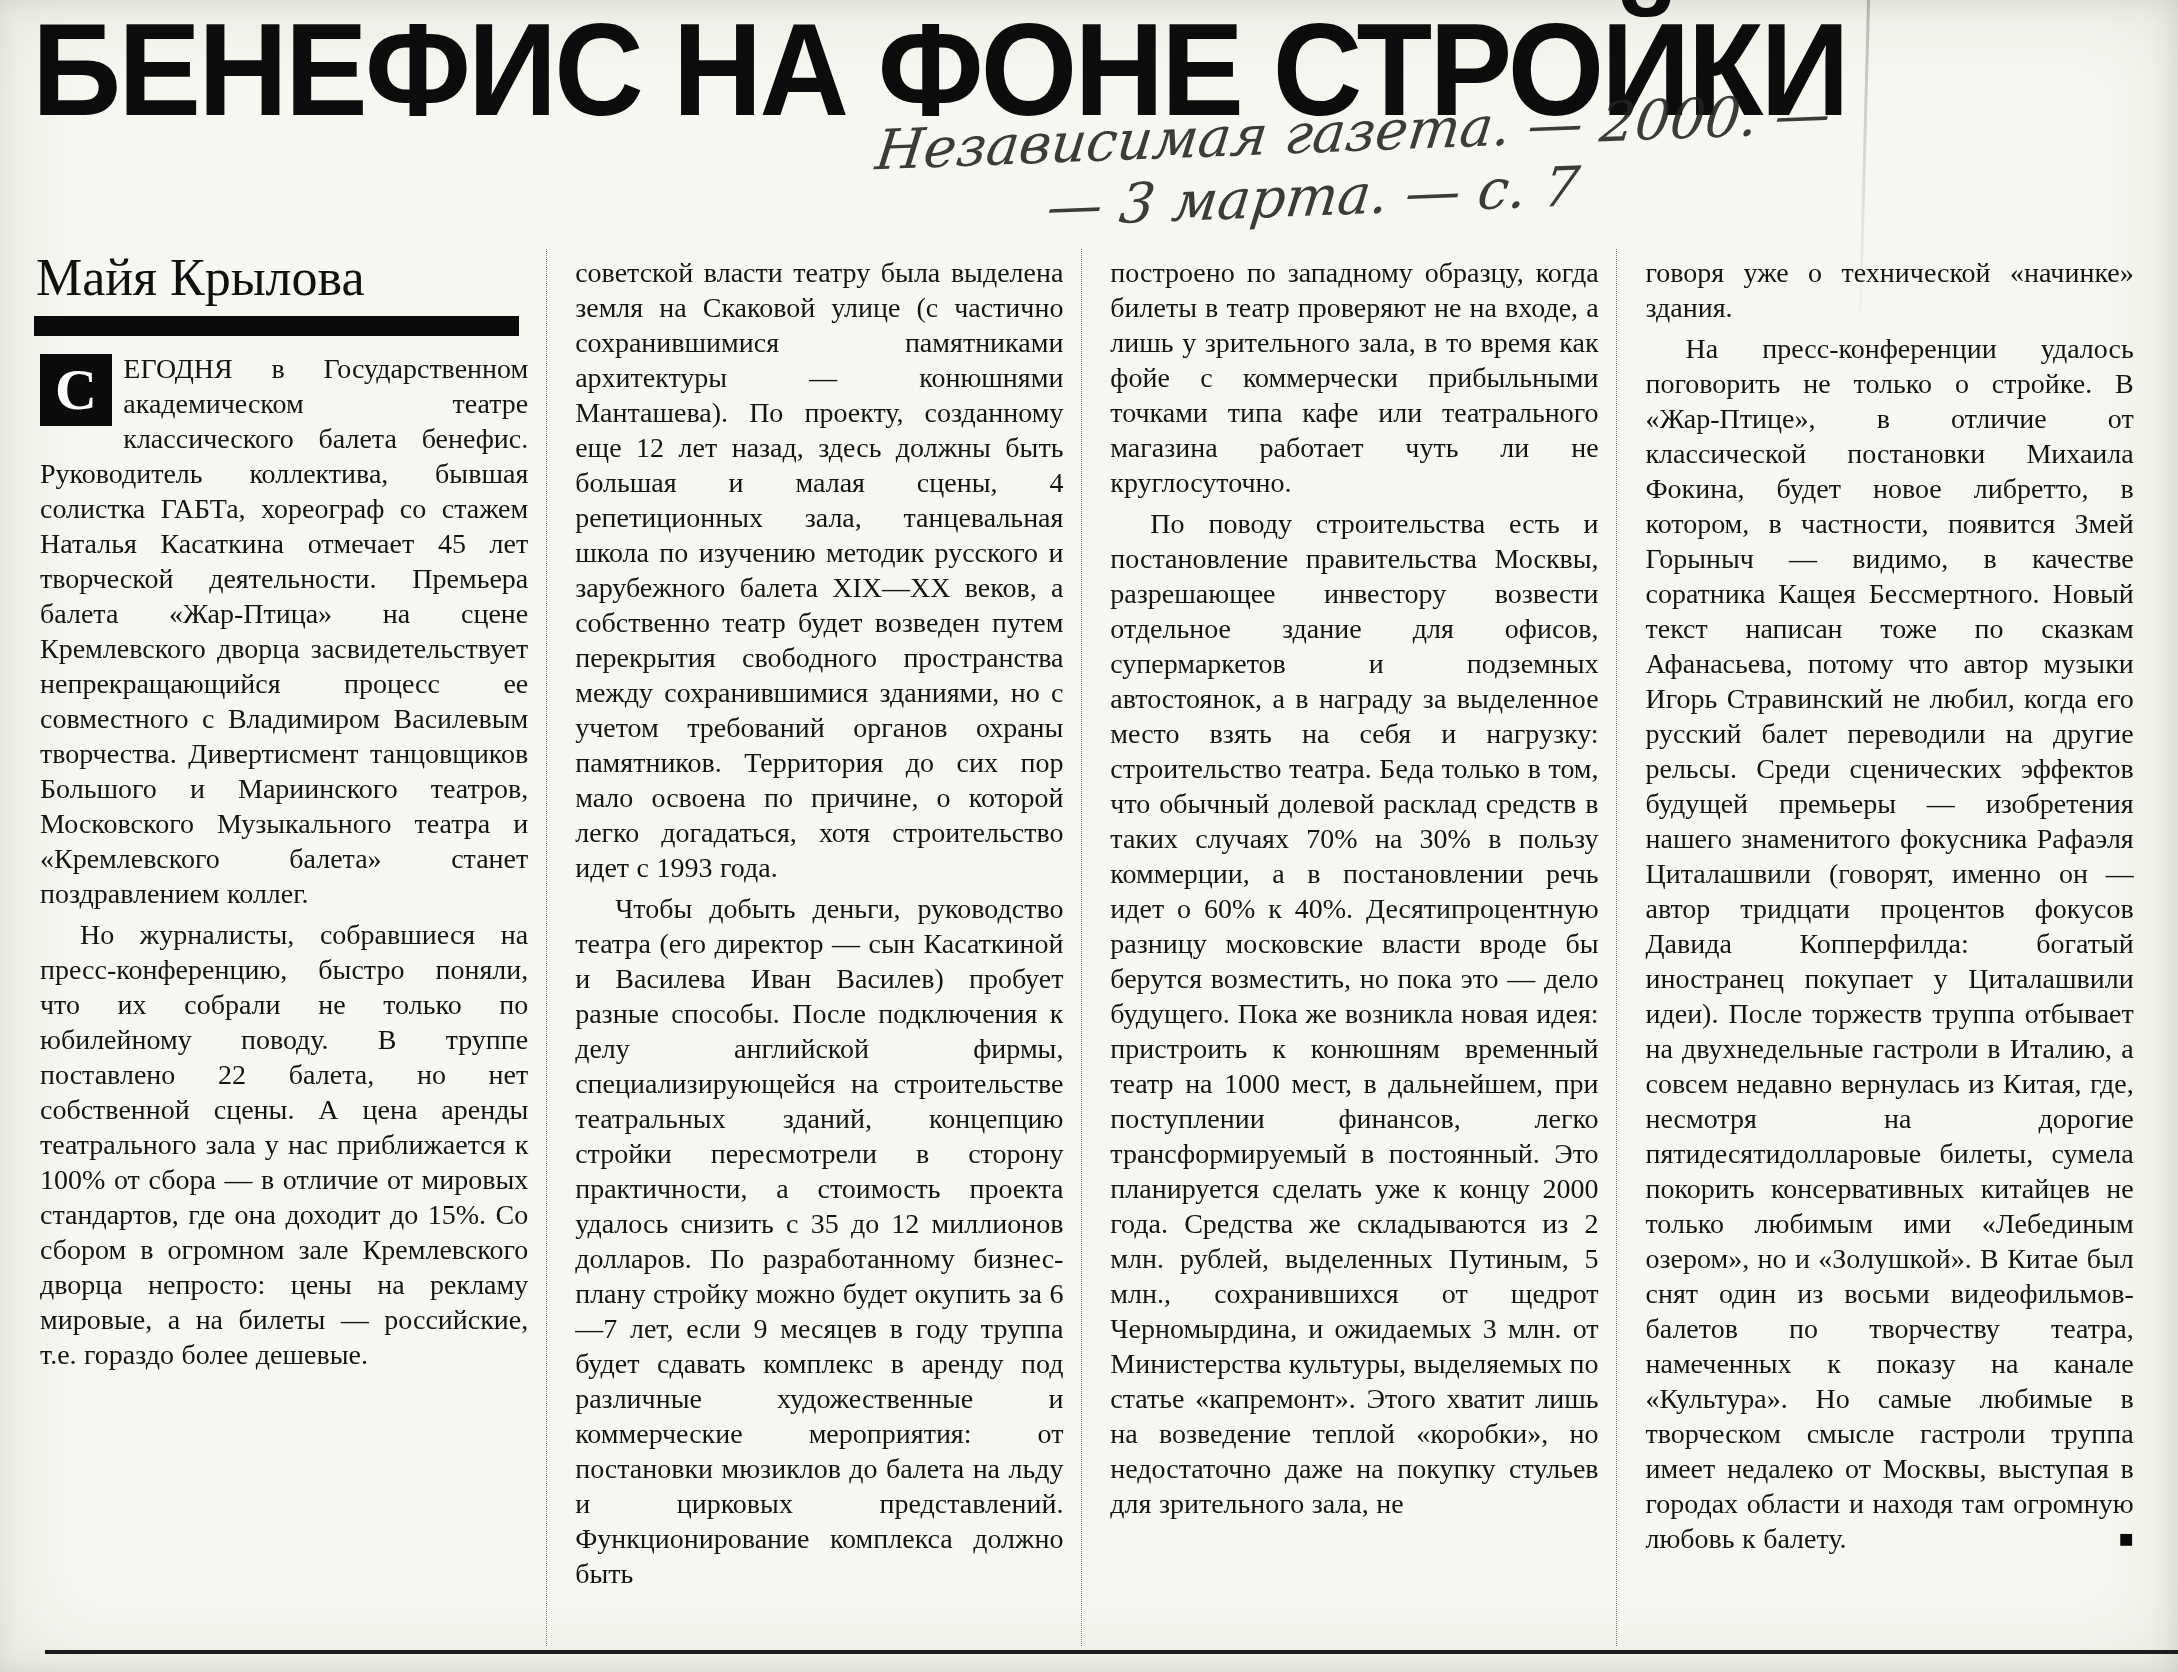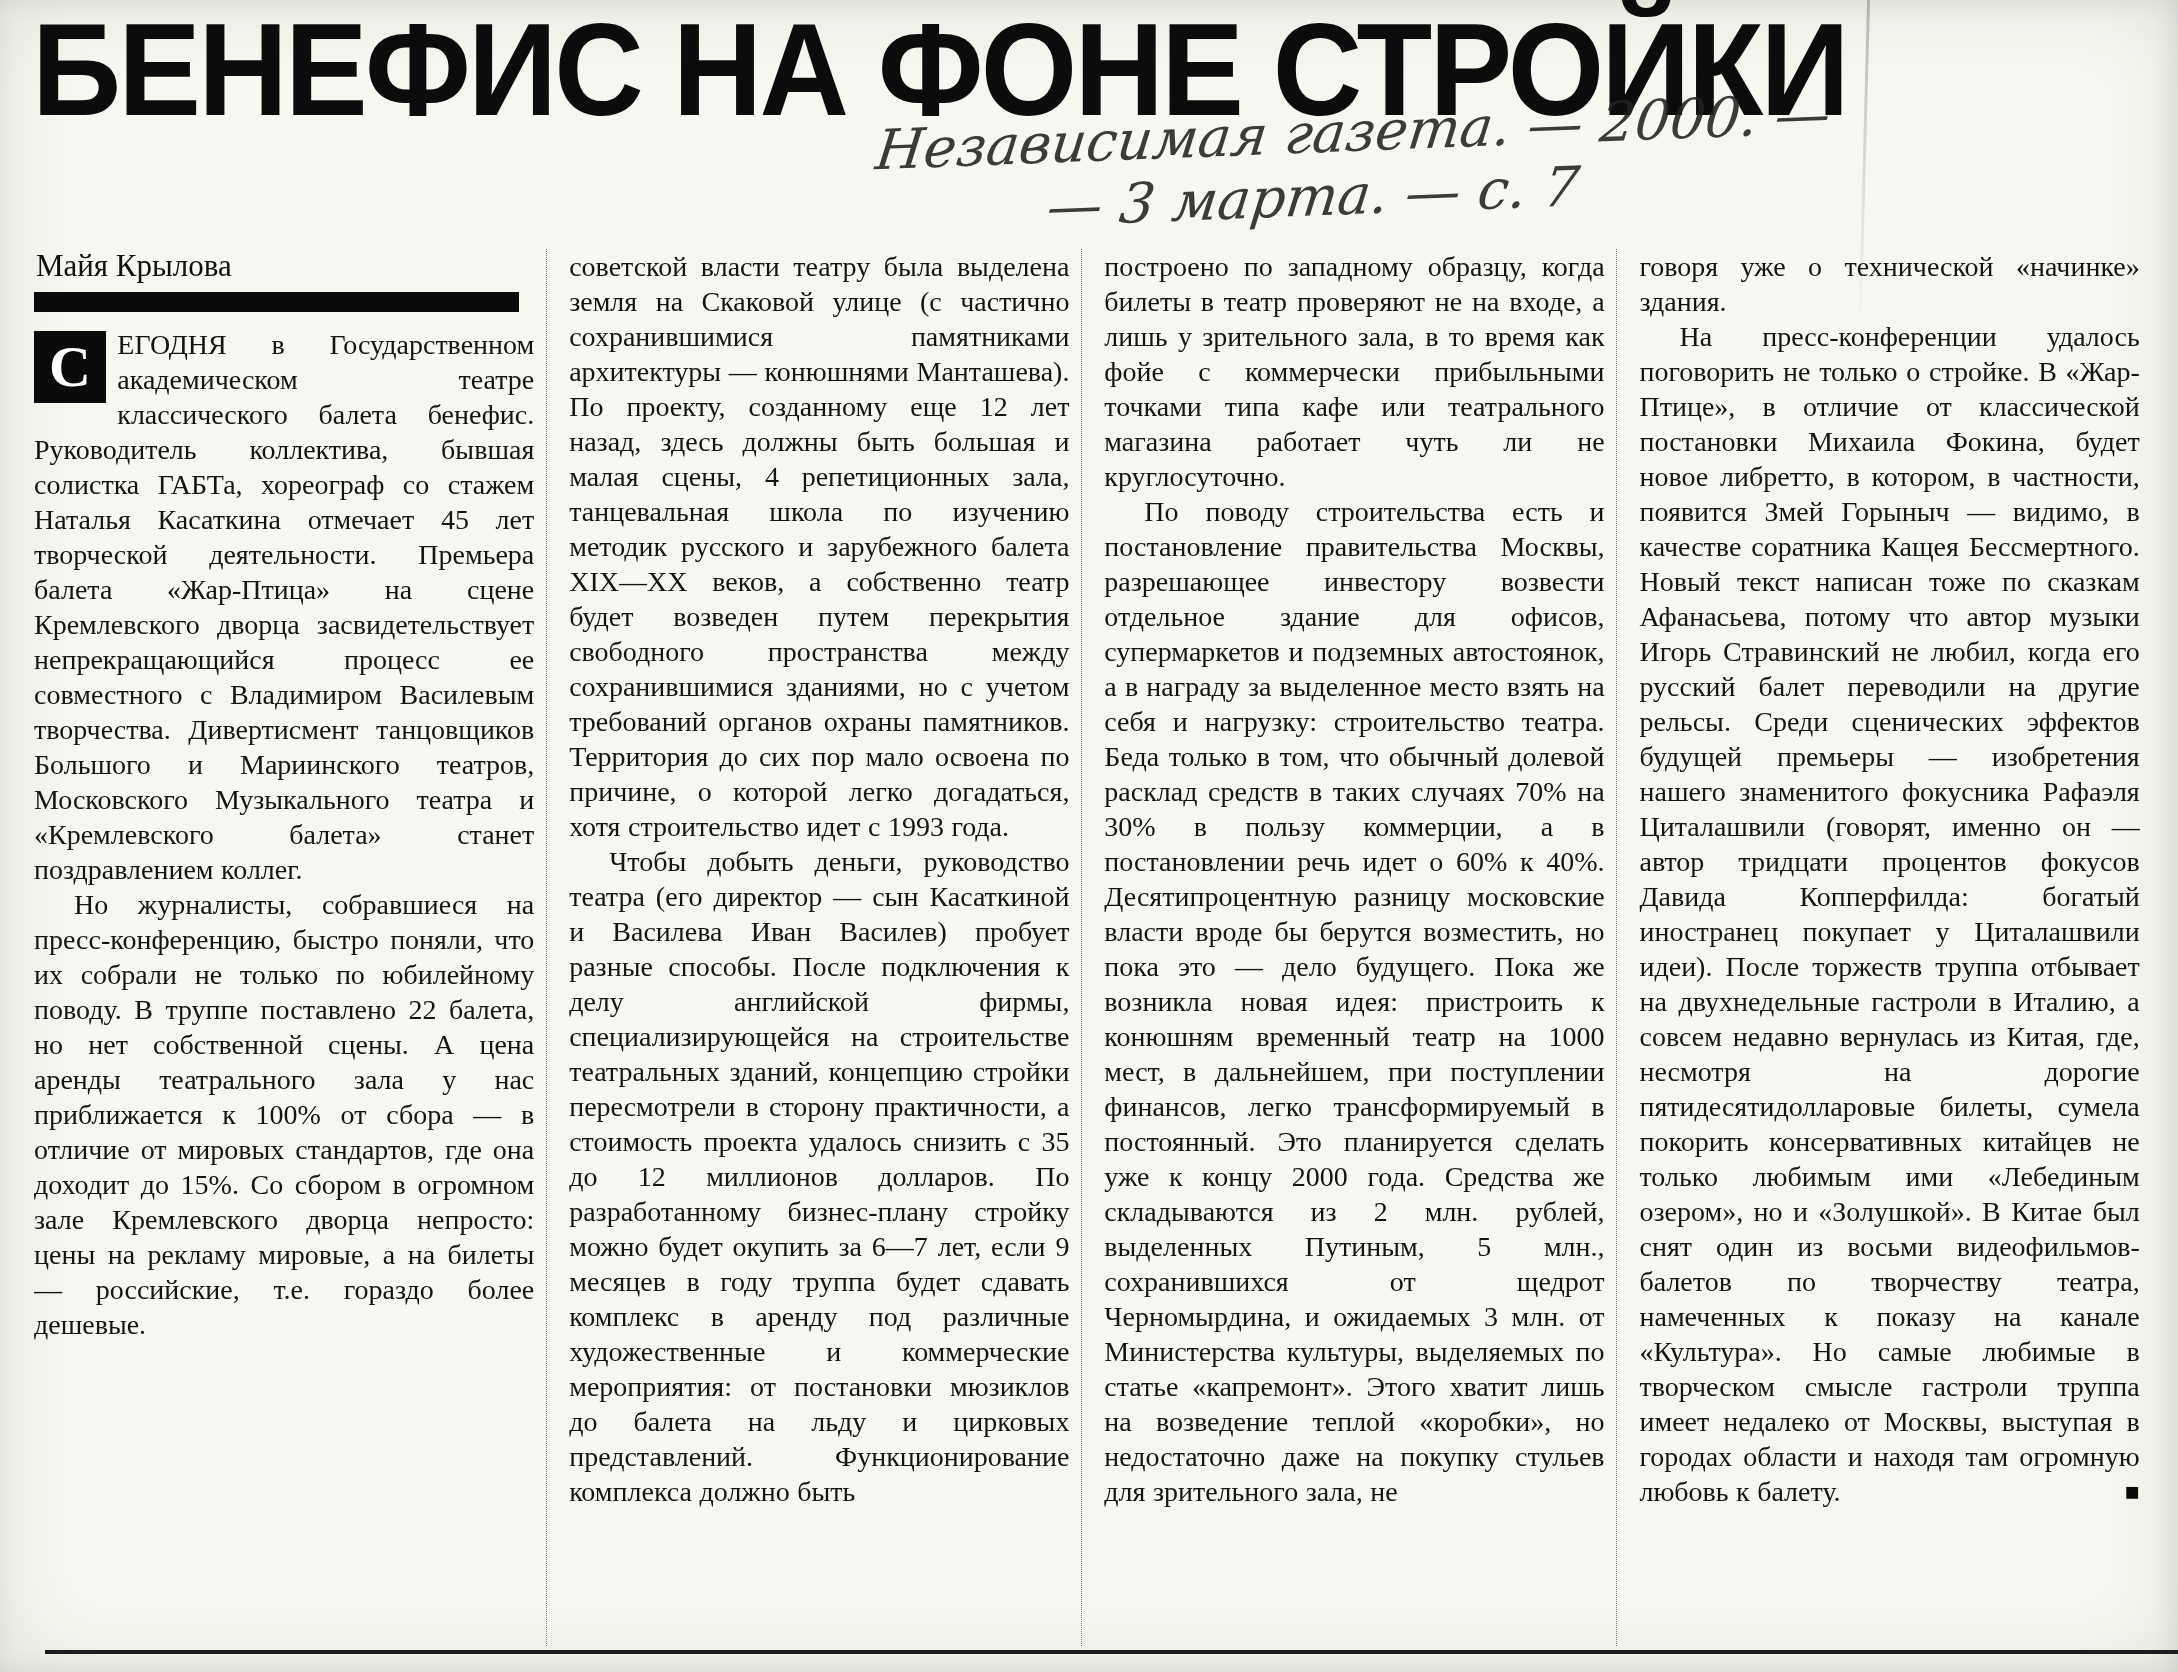--- a/index.html
+++ b/index.html
@@ -72,33 +72,33 @@
     flex: 1 1 0;
     overflow: hidden;
     padding-right: 11.3px;
     box-sizing: border-box;
   }
   .col + .col {
     border-left: 1.9px dotted #7c7c78;
     padding-left: 22.6px;
   }
   .byline {
-    font-size: 31px;
+    font-size: 52px;
     line-height: 1.1;
     padding: 0 0 9.4px 1.9px;
     color: #101010;
   }
   .byline-rule {
     height: 20px;
     background: #0b0b0b;
     width: 97%;
     margin: 0 0 15px 0;
   }
   .para {
-    margin: 0;
+    margin: 6px;
     font-size: 28px;
     line-height: 35px;
     text-align: justify;
     text-indent: 40px;
     word-spacing: 0.5px;
     hyphens: auto;
   }
   .para.no-indent {
     text-indent: 0;
   }

